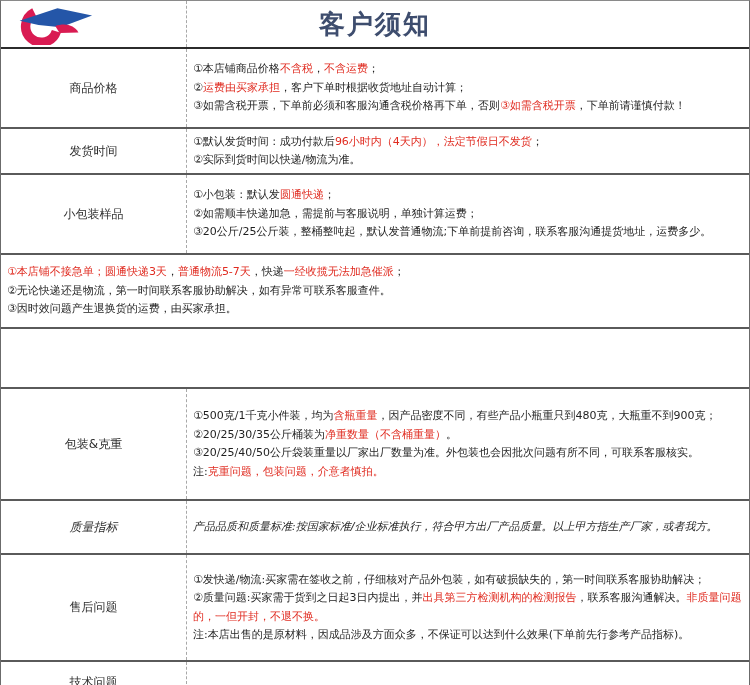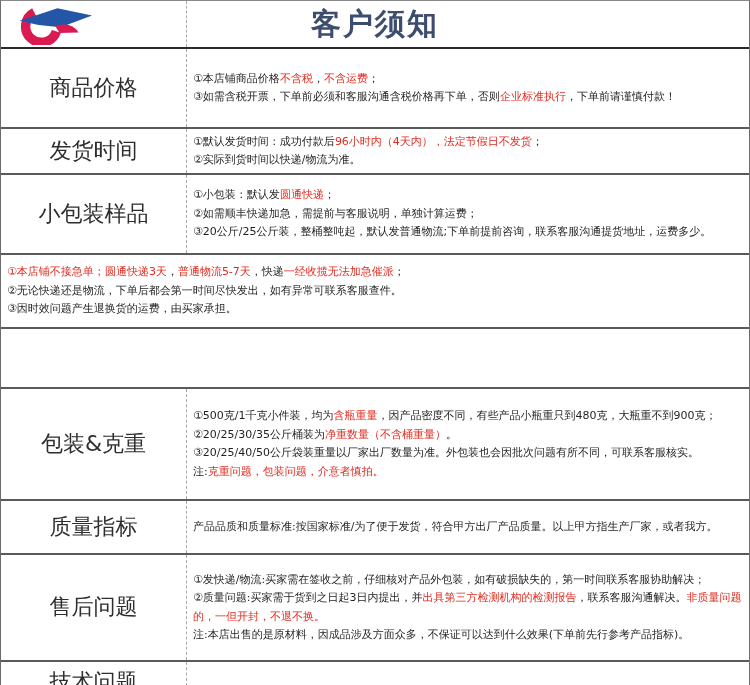--- a/index.html
+++ b/index.html
@@ -21,48 +21,48 @@
     width:186px; height:100%; box-sizing:border-box; flex:0 0 186px;
     border-right:1px dashed #a8a8a8;
     display:flex; align-items:center; padding-left:8px;
   }
   .title-wrap{
     position:absolute; left:0; right:0; top:0; bottom:0;
     display:flex; align-items:center; justify-content:center;
     pointer-events:none;
   }
   .title{
-    font-size:30px; font-weight:bold; color:var(--navy,#3e4d6e);
+    font-size:26px; font-weight:bold; color:var(--navy,#3e4d6e);
     letter-spacing:2px;
   }
   
   .body .row{display:flex; align-items:stretch;}
   .body .row + .row{border-top:2px solid #5a5a5a;}
   .label-cell{
     width:186px; flex:0 0 186px; box-sizing:border-box;
     border-right:1px dashed #a8a8a8;
     display:flex; align-items:center; justify-content:center;
-    text-align:center; font-size:22px; color:#2e2e2e;
-    padding:1px 10px; line-height:1.4;
+    text-align:center; font-size:12px; color:#2e2e2e;
+    padding:12px 10px; line-height:1.4;
   }
   .content-cell{
     flex:1 1 auto; box-sizing:border-box;
     display:flex; flex-direction:column; justify-content:center;
     padding:2px 6px 2px 6px;
   }
   .line{font-size:11px; line-height:18.5px; color:#1f1f1f;}
   .line .red{color:var(--red,#e02b20);}
   
   .body .row:nth-child(1){min-height:78px;}
   .body .row:nth-child(2){min-height:44px;}
   .body .row:nth-child(3){min-height:78px;}
   .body .row:nth-child(4){min-height:72px;}
   .body .row:nth-child(5){min-height:58px;}
   .body .row:nth-child(6){min-height:110px;}
-  .body .row:nth-child(7){min-height:52px;}
+  .body .row:nth-child(7){min-height:52px;font-style:italic;}
   .body .row:nth-child(8){min-height:105px;}
   .body .row:nth-child(9){min-height:40px;}
   .logo-svg{display:block;}
 </style>
 </head>
 <body>
 
 <div class="page">
   <div class="header">
     <div class="logo-cell">
@@ -77,60 +77,61 @@
     </div>
     <div class="title-wrap">
       <div class="title">客户须知</div>
     </div>
   </div>
   <div class="body">
       <div class="row">
         <div class="label-cell">商品价格</div>
         <div class="content-cell">
           <div class="line"><span>①本店铺商品价格</span><span class="red">不含税</span><span>，</span><span class="red">不含运费</span><span>；</span></div>
-          <div class="line"><span>③如需含税开票，下单前必须和客服沟通含税价格再下单，否则</span><span class="red">企业标准执行</span><span>，下单前请谨慎付款！</span></div>
+          <div class="line"><span>②</span><span class="red">运费由买家承担</span><span>，客户下单时根据收货地址自动计算；</span></div>
+          <div class="line"><span>③如需含税开票，下单前必须和客服沟通含税价格再下单，否则</span><span class="red">③如需含税开票</span><span>，下单前请谨慎付款！</span></div>
         </div>
       </div>
       <div class="row">
         <div class="label-cell">发货时间</div>
         <div class="content-cell">
           <div class="line"><span>①默认发货时间：成功付款后</span><span class="red">96小时内（4天内），法定节假日不发货</span><span>；</span></div>
           <div class="line"><span>②实际到货时间以快递/物流为准。</span></div>
         </div>
       </div>
       <div class="row">
         <div class="label-cell">小包装样品</div>
         <div class="content-cell">
           <div class="line"><span>①小包装：默认发</span><span class="red">圆通快递</span><span>；</span></div>
           <div class="line"><span>②如需顺丰快递加急，需提前与客服说明，单独计算运费；</span></div>
           <div class="line"><span>③20公斤/25公斤装，整桶整吨起，默认发普通物流;下单前提前咨询，联系客服沟通提货地址，运费多少。</span></div>
         </div>
       </div>
       <div class="row">
         <div class="content-cell">
           <div class="line"><span class="red">①本店铺不接急单；</span><span class="red">圆通快递3天</span><span>，</span><span class="red">普通物流5-7天</span><span>，快递</span><span class="red">一经收揽无法加急催派</span><span>；</span></div>
-          <div class="line"><span>②无论快递还是物流，下单后都会第一时间尽快发出，如有异常可联系客服查件。</span></div>
+          <div class="line"><span>②无论快递还是物流，第一时间联系客服协助解决，如有异常可联系客服查件。</span></div>
           <div class="line"><span>③因时效问题产生退换货的运费，由买家承担。</span></div>
         </div>
       </div>
       <div class="row">
       </div>
       <div class="row">
         <div class="label-cell">包装&amp;克重</div>
         <div class="content-cell">
           <div class="line"><span>①500克/1千克小件装，均为</span><span class="red">含瓶重量</span><span>，因产品密度不同，有些产品小瓶重只到480克，大瓶重不到900克；</span></div>
           <div class="line"><span>②20/25/30/35公斤桶装为</span><span class="red">净重数量（不含桶重量）</span><span>。</span></div>
           <div class="line"><span>③20/25/40/50公斤袋装重量以厂家出厂数量为准。外包装也会因批次问题有所不同，可联系客服核实。</span></div>
           <div class="line"><span>注:</span><span class="red">克重问题，包装问题，介意者慎拍。</span></div>
         </div>
       </div>
       <div class="row">
         <div class="label-cell">质量指标</div>
         <div class="content-cell">
-          <div class="line"><span>产品品质和质量标准:按国家标准/为了便于发货，符合甲方出厂产品质量。以上甲方指生产厂家，或者我方。</span></div>
+          <div class="line"><span>产品品质和质量标准:按国家标准/企业标准执行，符合甲方出厂产品质量。以上甲方指生产厂家，或者我方。</span></div>
         </div>
       </div>
       <div class="row">
         <div class="label-cell">售后问题</div>
         <div class="content-cell">
           <div class="line"><span>①发快递/物流:买家需在签收之前，仔细核对产品外包装，如有破损缺失的，第一时间联系客服协助解决；</span></div>
           <div class="line"><span>②质量问题:买家需于货到之日起3日内提出，并</span><span class="red">出具第三方检测机构的检测报告</span><span>，联系客服沟通解决。</span><span class="red">非质量问题的，一但开封，不退不换。</span></div>
           <div class="line"><span>注:本店出售的是原材料，因成品涉及方面众多，不保证可以达到什么效果(下单前先行参考产品指标)。</span></div>
         </div>
       </div>

